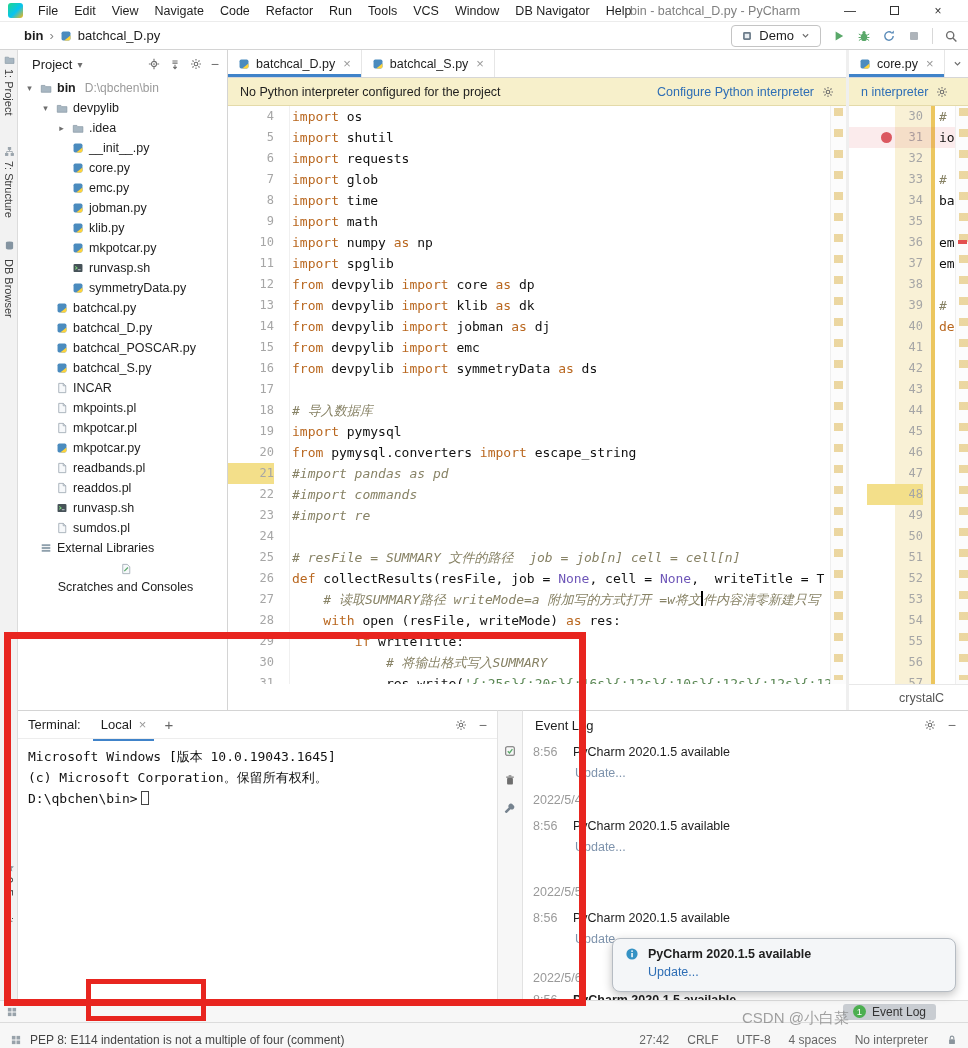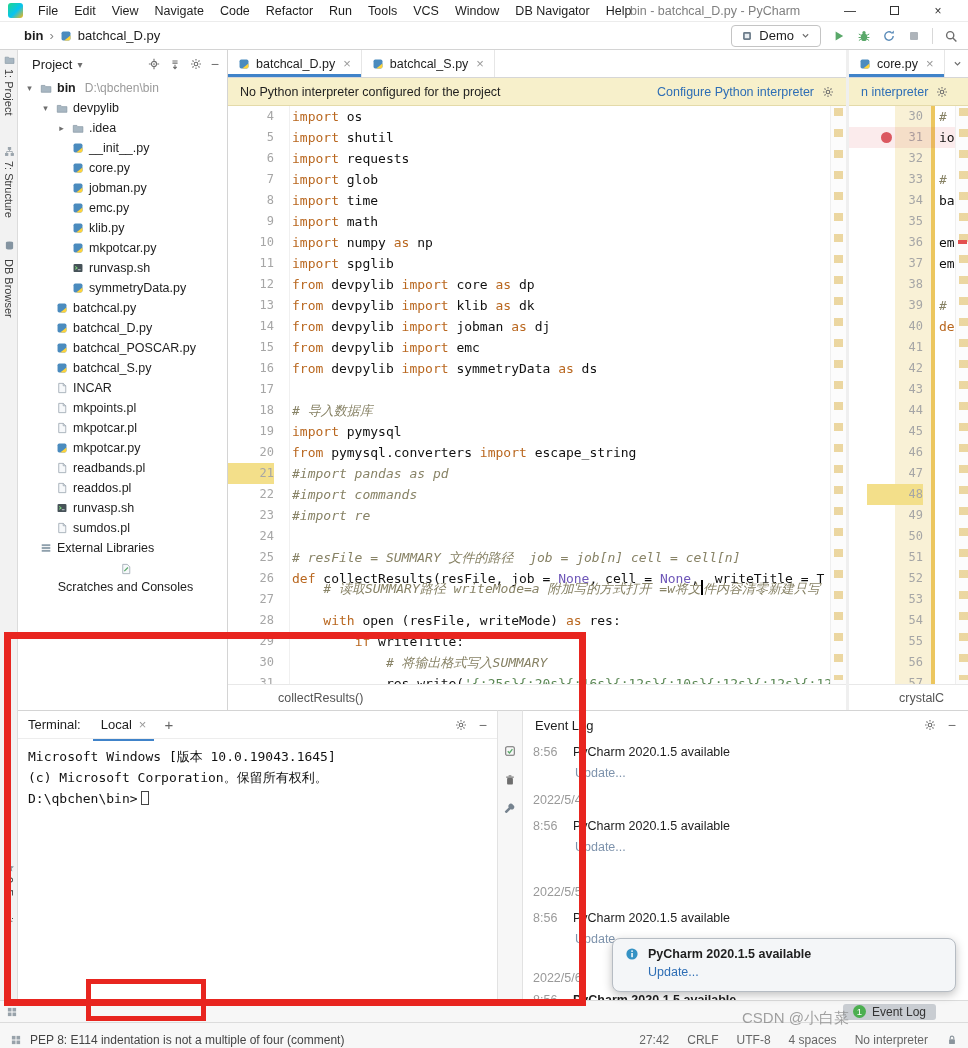--- a/index.html
+++ b/index.html
@@ -406,28 +406,28 @@
           <svg class="ic12" viewBox="0 0 14 14">
             <use href="#i-pyfile"></use>
           </svg>
           <span class="tree-label">core.py</span>
         </div>
         <div class="tree-row" style="padding-left: 38px;">
           <span class="tree-arrow"></span>
           <svg class="ic12" viewBox="0 0 14 14">
             <use href="#i-pyfile"></use>
           </svg>
+          <span class="tree-label">emc.py</span>
+        </div>
+        <div class="tree-row" style="padding-left: 38px;">
+          <span class="tree-arrow"></span>
+          <svg class="ic12" viewBox="0 0 14 14">
+            <use href="#i-pyfile"></use>
+          </svg>
           <span class="tree-label">jobman.py</span>
-        </div>
-        <div class="tree-row" style="padding-left: 38px;">
-          <span class="tree-arrow"></span>
-          <svg class="ic12" viewBox="0 0 14 14">
-            <use href="#i-pyfile"></use>
-          </svg>
-          <span class="tree-label">emc.py</span>
         </div>
         <div class="tree-row" style="padding-left: 38px;">
           <span class="tree-arrow"></span>
           <svg class="ic12" viewBox="0 0 14 14">
             <use href="#i-pyfile"></use>
           </svg>
           <span class="tree-label">klib.py</span>
         </div>
         <div class="tree-row" style="padding-left: 38px;">
           <span class="tree-arrow"></span>
@@ -623,32 +623,29 @@
           <div class="cl" style="top: 273px;"></div>
           <div class="cl" style="top: 294px;"><span class="tk-c"># 导入数据库</span></div>
           <div class="cl" style="top: 315px;"><span class="tk-k">import</span><span class="tk-p"> pymysql</span></div>
           <div class="cl" style="top: 336px;"><span class="tk-k">from</span><span class="tk-p"> pymysql.converters </span><span class="tk-k">import</span><span class="tk-p"> escape_string</span></div>
           <div class="cl" style="top: 357px;"><span class="tk-c">#import pandas as pd</span></div>
           <div class="cl" style="top: 378px;"><span class="tk-c">#import commands</span></div>
           <div class="cl" style="top: 399px;"><span class="tk-c">#import re</span></div>
           <div class="cl" style="top: 420px;"></div>
           <div class="cl" style="top: 441px;"><span class="tk-c"># resFile = SUMMARY 文件的路径  job = job[n] cell = cell[n]</span></div>
           <div class="cl" style="top: 462px;"><span class="tk-k">def</span><span class="tk-p"> collectResults(resFile, job = </span><span class="tk-n">None</span><span class="tk-p">, cell = </span><span class="tk-n">None</span><span class="tk-p">,  writeTitle = T</span></div>
-          <div class="cl" style="top: 472px;"><span class="tk-c">    # 读取SUMMARY路径 writeMode=a 附加写的方式打开 =w将文</span><span class="caret"></span><span class="tk-c">件内容清零新建只写</span></div>
+          <div class="cl" style="top: 483px;"><span class="tk-c">    # 读取SUMMARY路径 writeMode=a 附加写的方式打开 =w将文</span><span class="caret"></span><span class="tk-c">件内容清零新建只写</span></div>
           <div class="cl" style="top: 504px;"><span class="tk-p">    </span><span class="tk-k">with</span><span class="tk-p"> open (resFile, writeMode) </span><span class="tk-k">as</span><span class="tk-p"> res:</span></div>
           <div class="cl" style="top: 525px;"><span class="tk-p">        </span><span class="tk-k">if</span><span class="tk-p"> writeTitle:</span></div>
           <div class="cl" style="top: 546px;"><span class="tk-c">            # 将输出格式写入SUMMARY</span></div>
           <div class="cl" style="top: 567px;"><span class="tk-p">            res.write(</span><span class="tk-s">'{:25s}{:20s}{:16s}{:12s}{:10s}{:12s}{:12s}{:12s}{:1</span></div>
         </div>
       <div class="err-stripe">
           <div class="err-marks"></div>
         </div>
-    </div>
-    <div class="crumbbar">
-      <span>collectResults()</span>
     </div>
   </div>
 
   <div class="split"></div>
 
   <div class="editorR">
     <div class="tabs">
       <div style="display:flex" id="tabsR">
           <div class="tab active">
             <svg class="ic12" viewBox="0 0 14 14">

